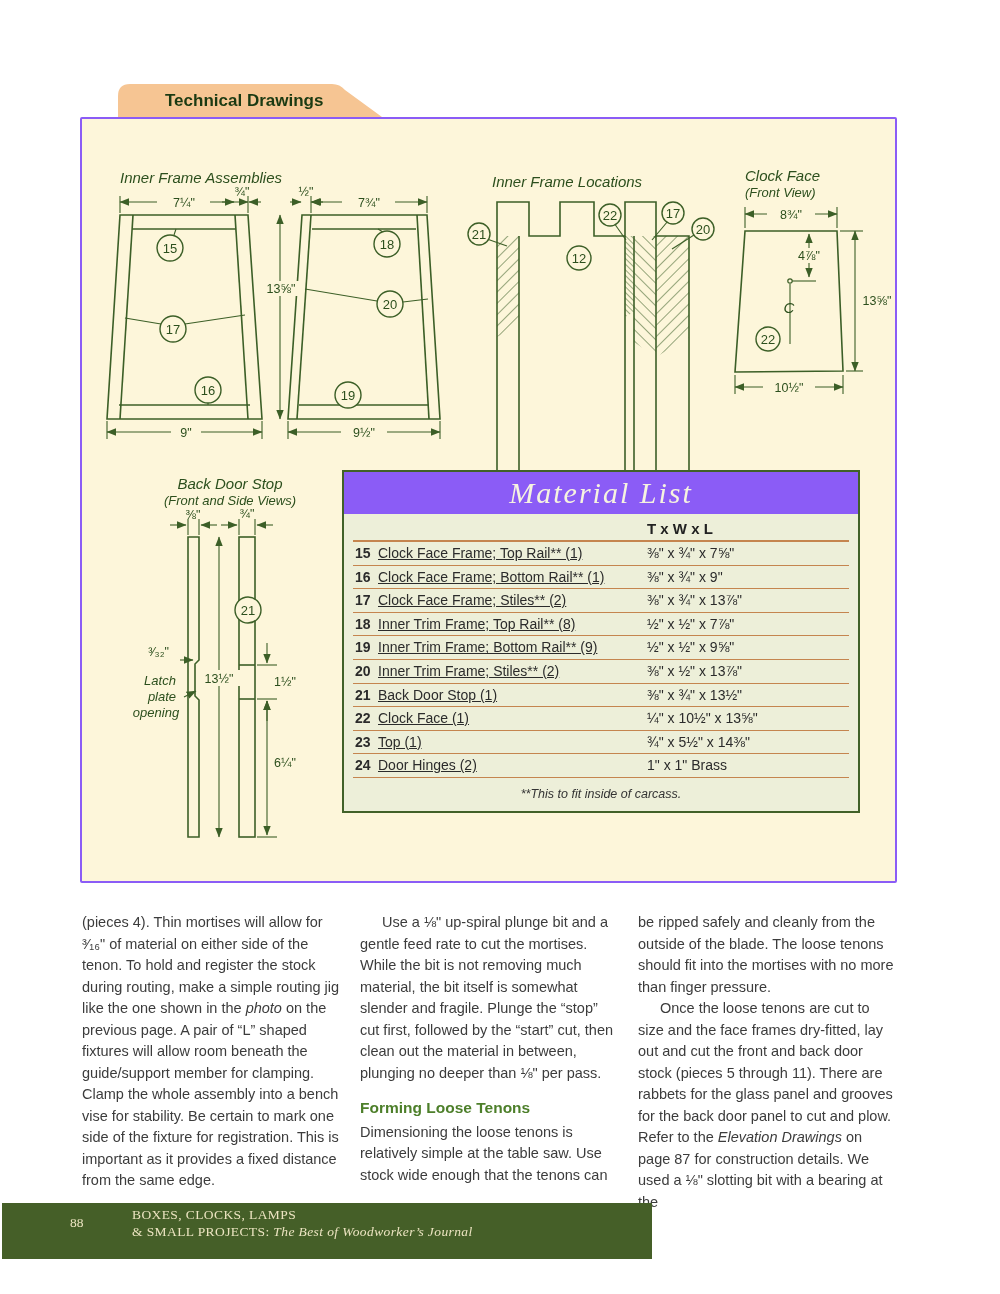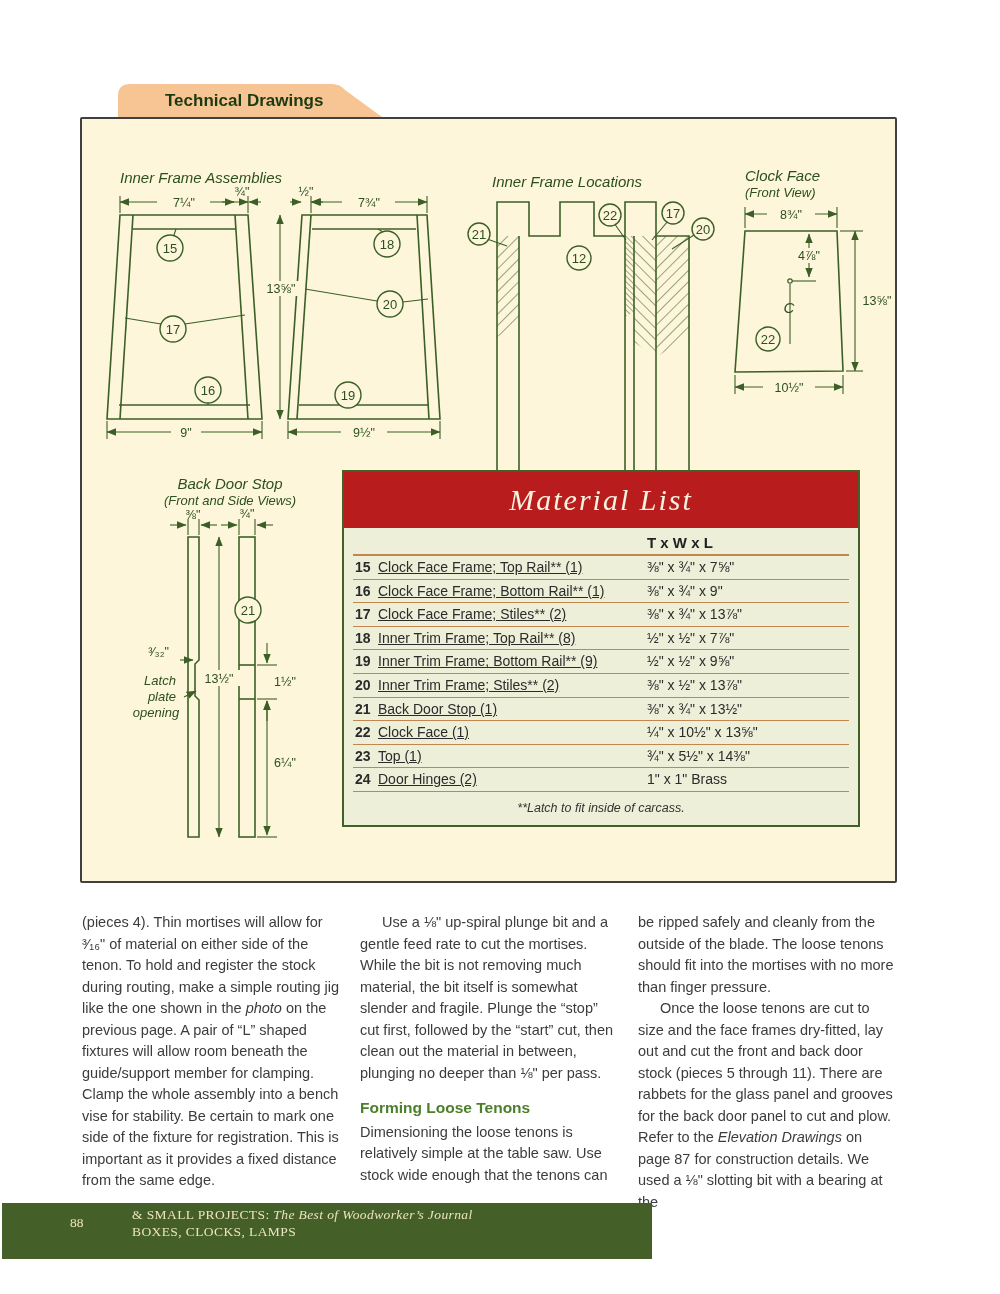--- a/index.html
+++ b/index.html
@@ -4,32 +4,32 @@
 <style>
   html,body{margin:0;padding:0;background:#fff;}
   .page{position:relative;width:1000px;height:1294px;background:#ffffff;overflow:hidden;
         font-family:"Liberation Sans",sans-serif;}
   
   .tab{position:absolute;left:86px;top:84px;width:264px;height:33px;background:#f6c593;
        clip-path:path('M12,0 H214 Q222,0 227,6 L264,33 H0 V12 Q0,0 12,0 Z');margin-left:32px;}
   .tab-title{position:absolute;left:47px;top:7px;font-size:17px;font-weight:bold;color:#1b3a12;}
   
   .panel{position:absolute;left:80px;top:117px;width:813px;height:762px;background:#fdf6da;
-         border:2px solid #404040;border-radius:2px;}
+         border:2px solid #8b5cf6;border-radius:2px;}
   .dwg-title{position:absolute;font-style:italic;color:#2c4f1d;font-size:15px;line-height:17px;}
   .dwg-sub{font-size:13px;font-style:italic;}
   .center{text-align:center;}
   svg{position:absolute;overflow:visible;}
   svg text{font-family:"Liberation Sans",sans-serif;}
   .dim{font-size:12.5px;fill:#2c4f1d;}
   .co{font-size:13px;fill:#2c4f1d;}
   .lat{font-size:13px;font-style:italic;fill:#2c4f1d;}
   
   .ml{position:absolute;left:260px;top:351px;width:514px;background:#edefd9;border:2px solid #416128;}
-  .ml-head{height:56px;background:#b91c1c;display:flex;align-items:center;justify-content:center;}
+  .ml-head{height:42px;background:#8b5cf6;display:flex;align-items:center;justify-content:center;}
   .ml-title{font-family:"Liberation Serif",serif;font-style:italic;font-size:30px;color:#f6f3e0;letter-spacing:2px;}
   .ml-colrow{position:relative;height:26px;margin:0 9px;border-bottom:2px solid #c5854f;}
   .ml-colhdr{position:absolute;left:294px;top:6px;font-weight:bold;font-size:15px;color:#222;}
   .ml-row{position:relative;height:22.6px;margin:0 9px;border-bottom:1.5px solid #c5854f;font-size:14px;color:#2b2b2b;}
   .ml-row span{position:absolute;top:3px;white-space:nowrap;}
   .ml-num{left:2px;font-weight:bold;}
   .ml-name{left:25px;text-decoration:underline;}
   .ml-dims{left:294px;}
   .ml-note{margin:9px 0 10px 0;text-align:center;font-size:12.5px;font-style:italic;color:#333;}
   
@@ -343,21 +343,21 @@
       <div class="ml-row">
         <span class="ml-num">23</span>
         <span class="ml-name">Top (1)</span>
         <span class="ml-dims">¾" x 5½" x 14⅜"</span>
       </div>
       <div class="ml-row">
         <span class="ml-num">24</span>
         <span class="ml-name">Door Hinges (2)</span>
         <span class="ml-dims">1" x 1" Brass</span>
       </div>
-      <div class="ml-note">**Latch to fit inside of carcass.</div>
+      <div class="ml-note">**This to fit inside of carcass.</div>
     </div>
   </div>
 
   <div class="article">
     <div class="col">
       <p><span>(pieces 4). Thin mortises will allow for ³⁄₁₆" of material on either side of the tenon. To hold and register the stock during routing, make a simple routing jig like the one shown in the </span><i>photo</i><span> on the previous page. A pair of “L” shaped fixtures will allow room beneath the guide/support member for clamping. Clamp the whole assembly into a bench vise for stability. Be certain to mark one side of the fixture for registration. This is important as it provides a fixed distance from the same edge.</span></p>
     </div>
     <div class="col">
       <p class="indent">Use a ⅛" up-spiral plunge bit and a gentle feed rate to cut the mortises. While the bit is not removing much material, the bit itself is somewhat slender and fragile. Plunge the “stop” cut first, followed by the “start” cut, then clean out the material in between, plunging no deeper than ⅛" per pass.</p>
       <p class="subhead">Forming Loose Tenons</p>
@@ -365,18 +365,18 @@
     </div>
     <div class="col">
       <p>be ripped safely and cleanly from the outside of the blade. The loose tenons should fit into the mortises with no more than finger pressure.</p>
       <p class="indent"><span>Once the loose tenons are cut to size and the face frames dry-fitted, lay out and cut the front and back door stock (pieces 5 through 11). There are rabbets for the glass panel and grooves for the back door panel to cut and plow. Refer to the </span><i>Elevation Drawings</i><span> on page 87 for construction details. We used a ⅛" slotting bit with a bearing at the</span></p>
     </div>
   </div>
 
   <div class="footer">
     <span class="f-num">88</span>
     <div class="f-text">
+      <div>BOXES, CLOCKS, LAMPS</div>
       <div><span>&amp; SMALL PROJECTS: </span><i>The Best of Woodworker’s Journal</i></div>
-      <div>BOXES, CLOCKS, LAMPS</div>
     </div>
   </div>
 
 </div>
 
 </body></html>

